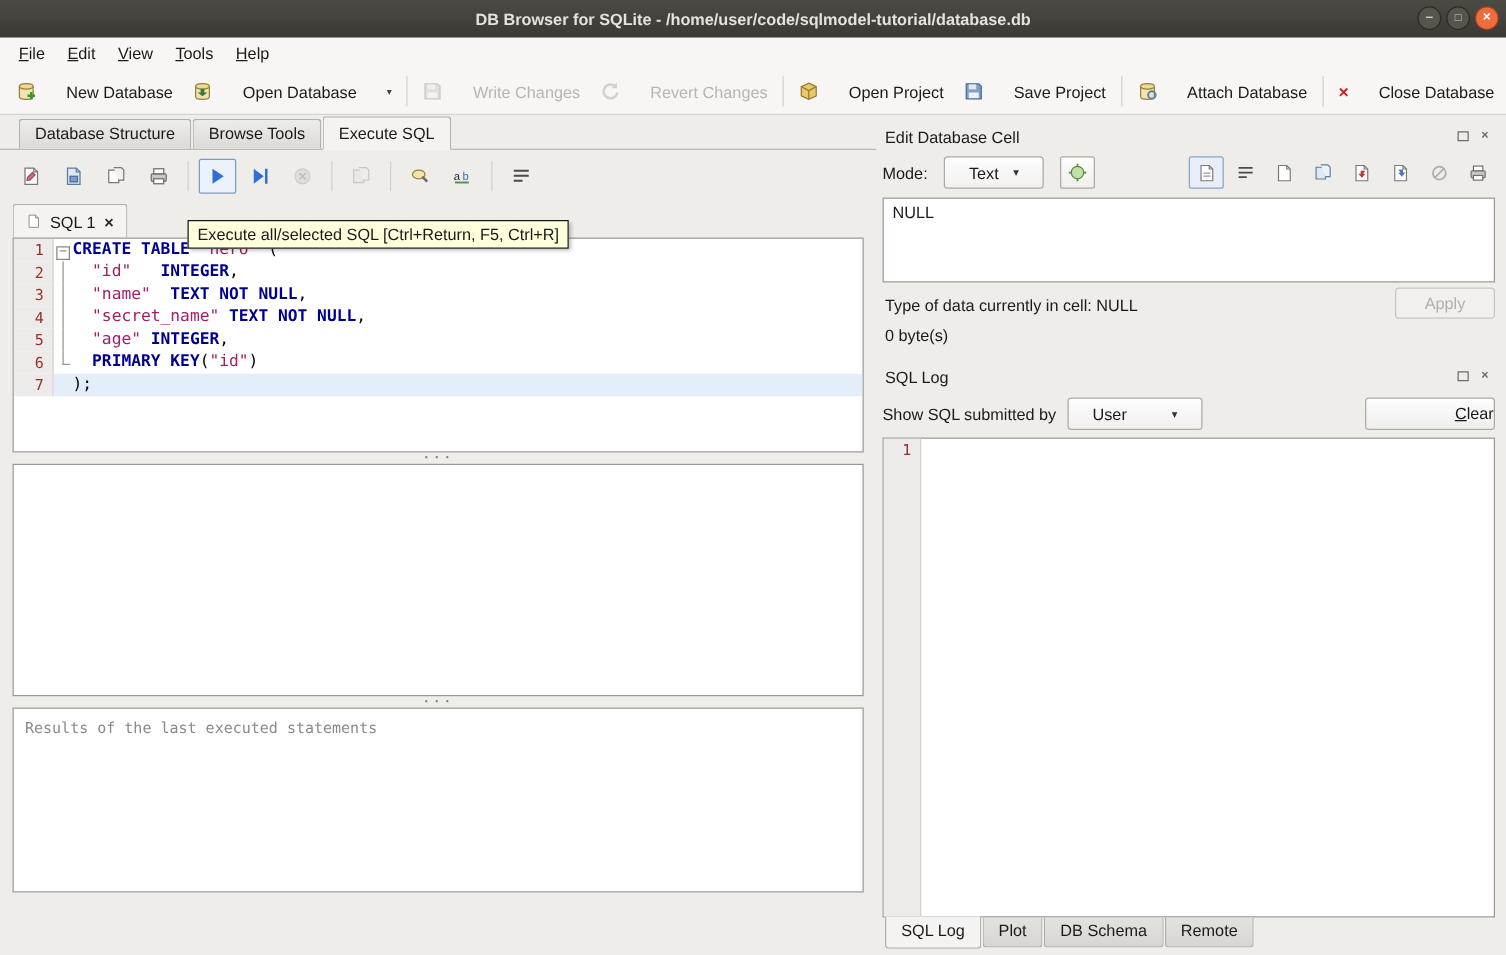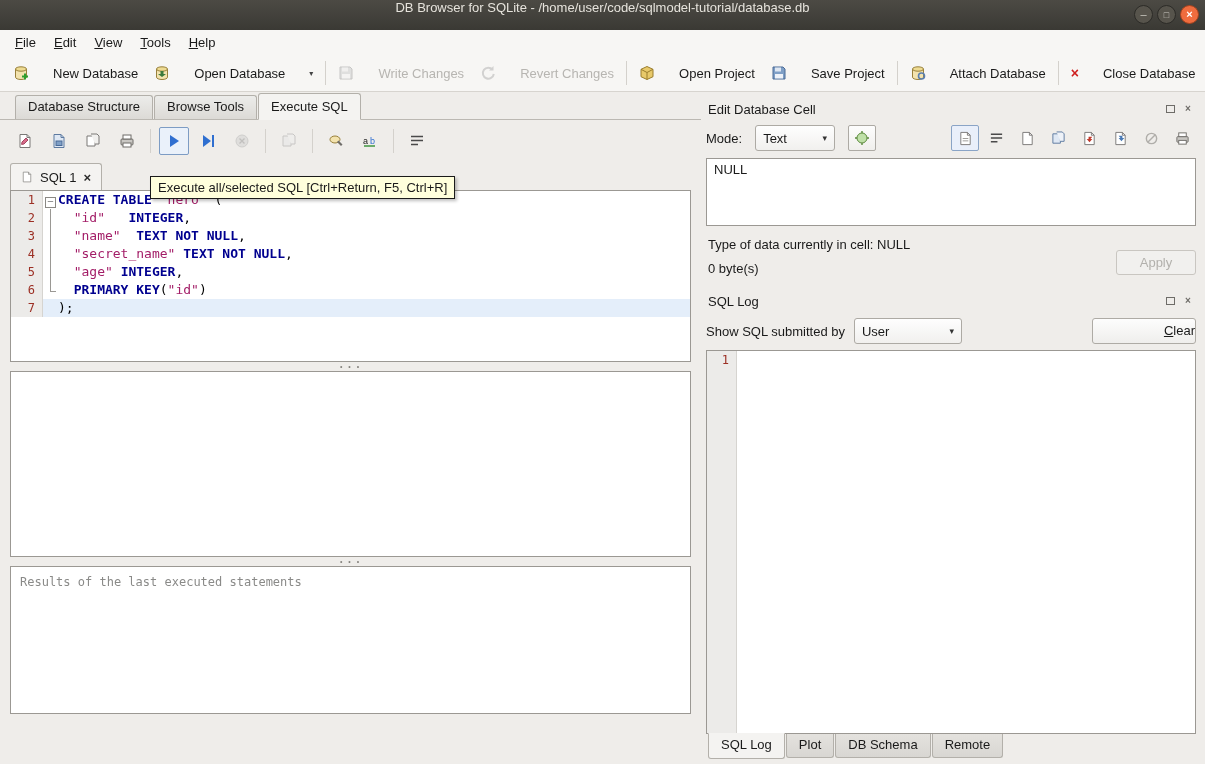--- a/index.html
+++ b/index.html
@@ -1,21 +1,21 @@
 <!DOCTYPE html>
 <html><head>
 <meta charset="utf-8">
 <style>
   *{box-sizing:border-box;margin:0;padding:0}
   html,body{width:1205px;height:764px}
   body{font-family:"Liberation Sans",sans-serif;font-size:13px;color:#1a1a1a;background:#efedea}
   .window{position:relative;width:1205px;height:764px;overflow:hidden;background:#efedea;display:flex;flex-direction:column}
 
   
-  .titlebar{height:30px;background:linear-gradient(#4c4a44,#3a3934);display:flex;justify-content:center;position:relative;color:#e6e3dc;font-weight:normal;font-size:13px;flex:0 0 auto}
+  .titlebar{height:30px;background:linear-gradient(#4c4a44,#3a3934);display:flex;align-items:center;justify-content:center;position:relative;color:#e6e3dc;font-weight:bold;font-size:13px;flex:0 0 auto}
   .win-btns{position:absolute;right:6px;top:5px;display:flex;gap:4px}
   .win-btn{width:19px;height:19px;border-radius:10px;background:#57544c;border:1px solid #2c2b27;color:#ccc9c2;font-size:11px;line-height:16px;text-align:center}
   .win-btn.min::before{content:"–"}
   .win-btn.max::before{content:"□";font-size:9px}
   .win-btn.close{background:#ef6c3e;border-color:#a5431f;color:#fff}
   .win-btn.close::before{content:"×";font-weight:bold}
 
   
   .menubar{height:25px;background:#f7f6f4;display:flex;align-items:center;padding-left:6px;flex:0 0 auto}
   .menu-item{display:inline-block;padding:3px 9px}
@@ -75,34 +75,34 @@
   
   .right-panel{flex:1;display:flex;flex-direction:column;padding:6px 9px 0 5px;min-width:0}
   .dock-header{height:22px;display:flex;align-items:center;padding:0 2px;flex:0 0 auto}
   .dock-title{flex:1}
   .dock-icons{display:flex;gap:6px;color:#6e6c68;align-items:center}
   .dock-ic{width:12px;height:12px;font-size:10px;line-height:11px;text-align:center}
   .dock-ic.float::before{content:"";display:inline-block;width:7px;height:6px;border:1px solid #6e6c68;margin-top:2px}
   .dock-ic.closeic::before{content:"×";font-weight:bold}
 
   .mode-row{height:36px;display:flex;align-items:center;gap:13px;flex:0 0 auto}
-  .combo{background:linear-gradient(#fefefe,#f1f0ee);border:1px solid #adaaa4;border-radius:3px;height:26px;display:flex;align-items:center;padding:0 7px;flex:0 0 auto}
+  .combo{background:linear-gradient(#fefefe,#f1f0ee);border:1px solid #adaaa4;border-radius:3px;height:26px;display:flex;align-items:center;padding:0 19px;flex:0 0 auto}
   .combo .arrow{margin-left:auto;font-size:9px;color:#333;padding-left:8px}
   .combo .arrow::before{content:"▾"}
   .combo.text-combo{width:80px}
   .combo.user-combo{width:108px}
   .icon-btn{width:28px;height:26px;display:flex;align-items:center;justify-content:center;border:1px solid transparent;border-radius:2px;flex:0 0 auto}
   .icon-btn.framed{border-color:#adaaa4;background:linear-gradient(#fdfdfd,#f0efec)}
   .icon-btn.pressed{border-color:#8aa4c6;background:#e9effa}
   .mode-icons{margin-left:auto;display:flex;gap:3px;align-items:center}
 
   .cell-editor{height:68px;background:#fff;border:1px solid #9b9893;flex:0 0 auto;margin-top:2px;padding:3px 7px}
   .cell-info{position:relative;padding:11px 2px 0 2px;height:64px;flex:0 0 auto}
   .type-line{margin-bottom:9px}
-  .apply-btn{position:absolute;right:0;top:24px;width:80px;height:25px;background:#f1f0ee;border:1px solid #c9c6c1;border-radius:3px;color:#b2b0ac;text-align:center;line-height:23px}
+  .apply-btn{position:absolute;right:0;top:4px;width:80px;height:25px;background:#f1f0ee;border:1px solid #c9c6c1;border-radius:3px;color:#b2b0ac;text-align:center;line-height:23px}
 
   .filter-row{height:38px;display:flex;align-items:center;gap:9px;flex:0 0 auto}
   .clear-btn{display:inline-block;margin-left:auto;width:104px;height:26px;background:linear-gradient(#fdfdfd,#efeeec);border:1px solid #aeaba5;border-radius:3px;text-align:right;line-height:24px}
   .clear-btn::first-letter{text-decoration:underline}
 
   .log-area{flex:1;background:#fff;border:1px solid #9b9893;display:flex;min-height:0}
   .log-gutter{width:30px;background:#ecebe9;border-right:1px solid #d6d4d0;flex:0 0 auto;font-family:"DejaVu Sans Mono",monospace;font-size:12px;color:#9c2f24;text-align:right;padding:2px 7px 0 0}
   .log-content{flex:1}
 
   .bottom-tabs{height:30px;display:flex;align-items:flex-start;padding-left:2px;flex:0 0 auto}

